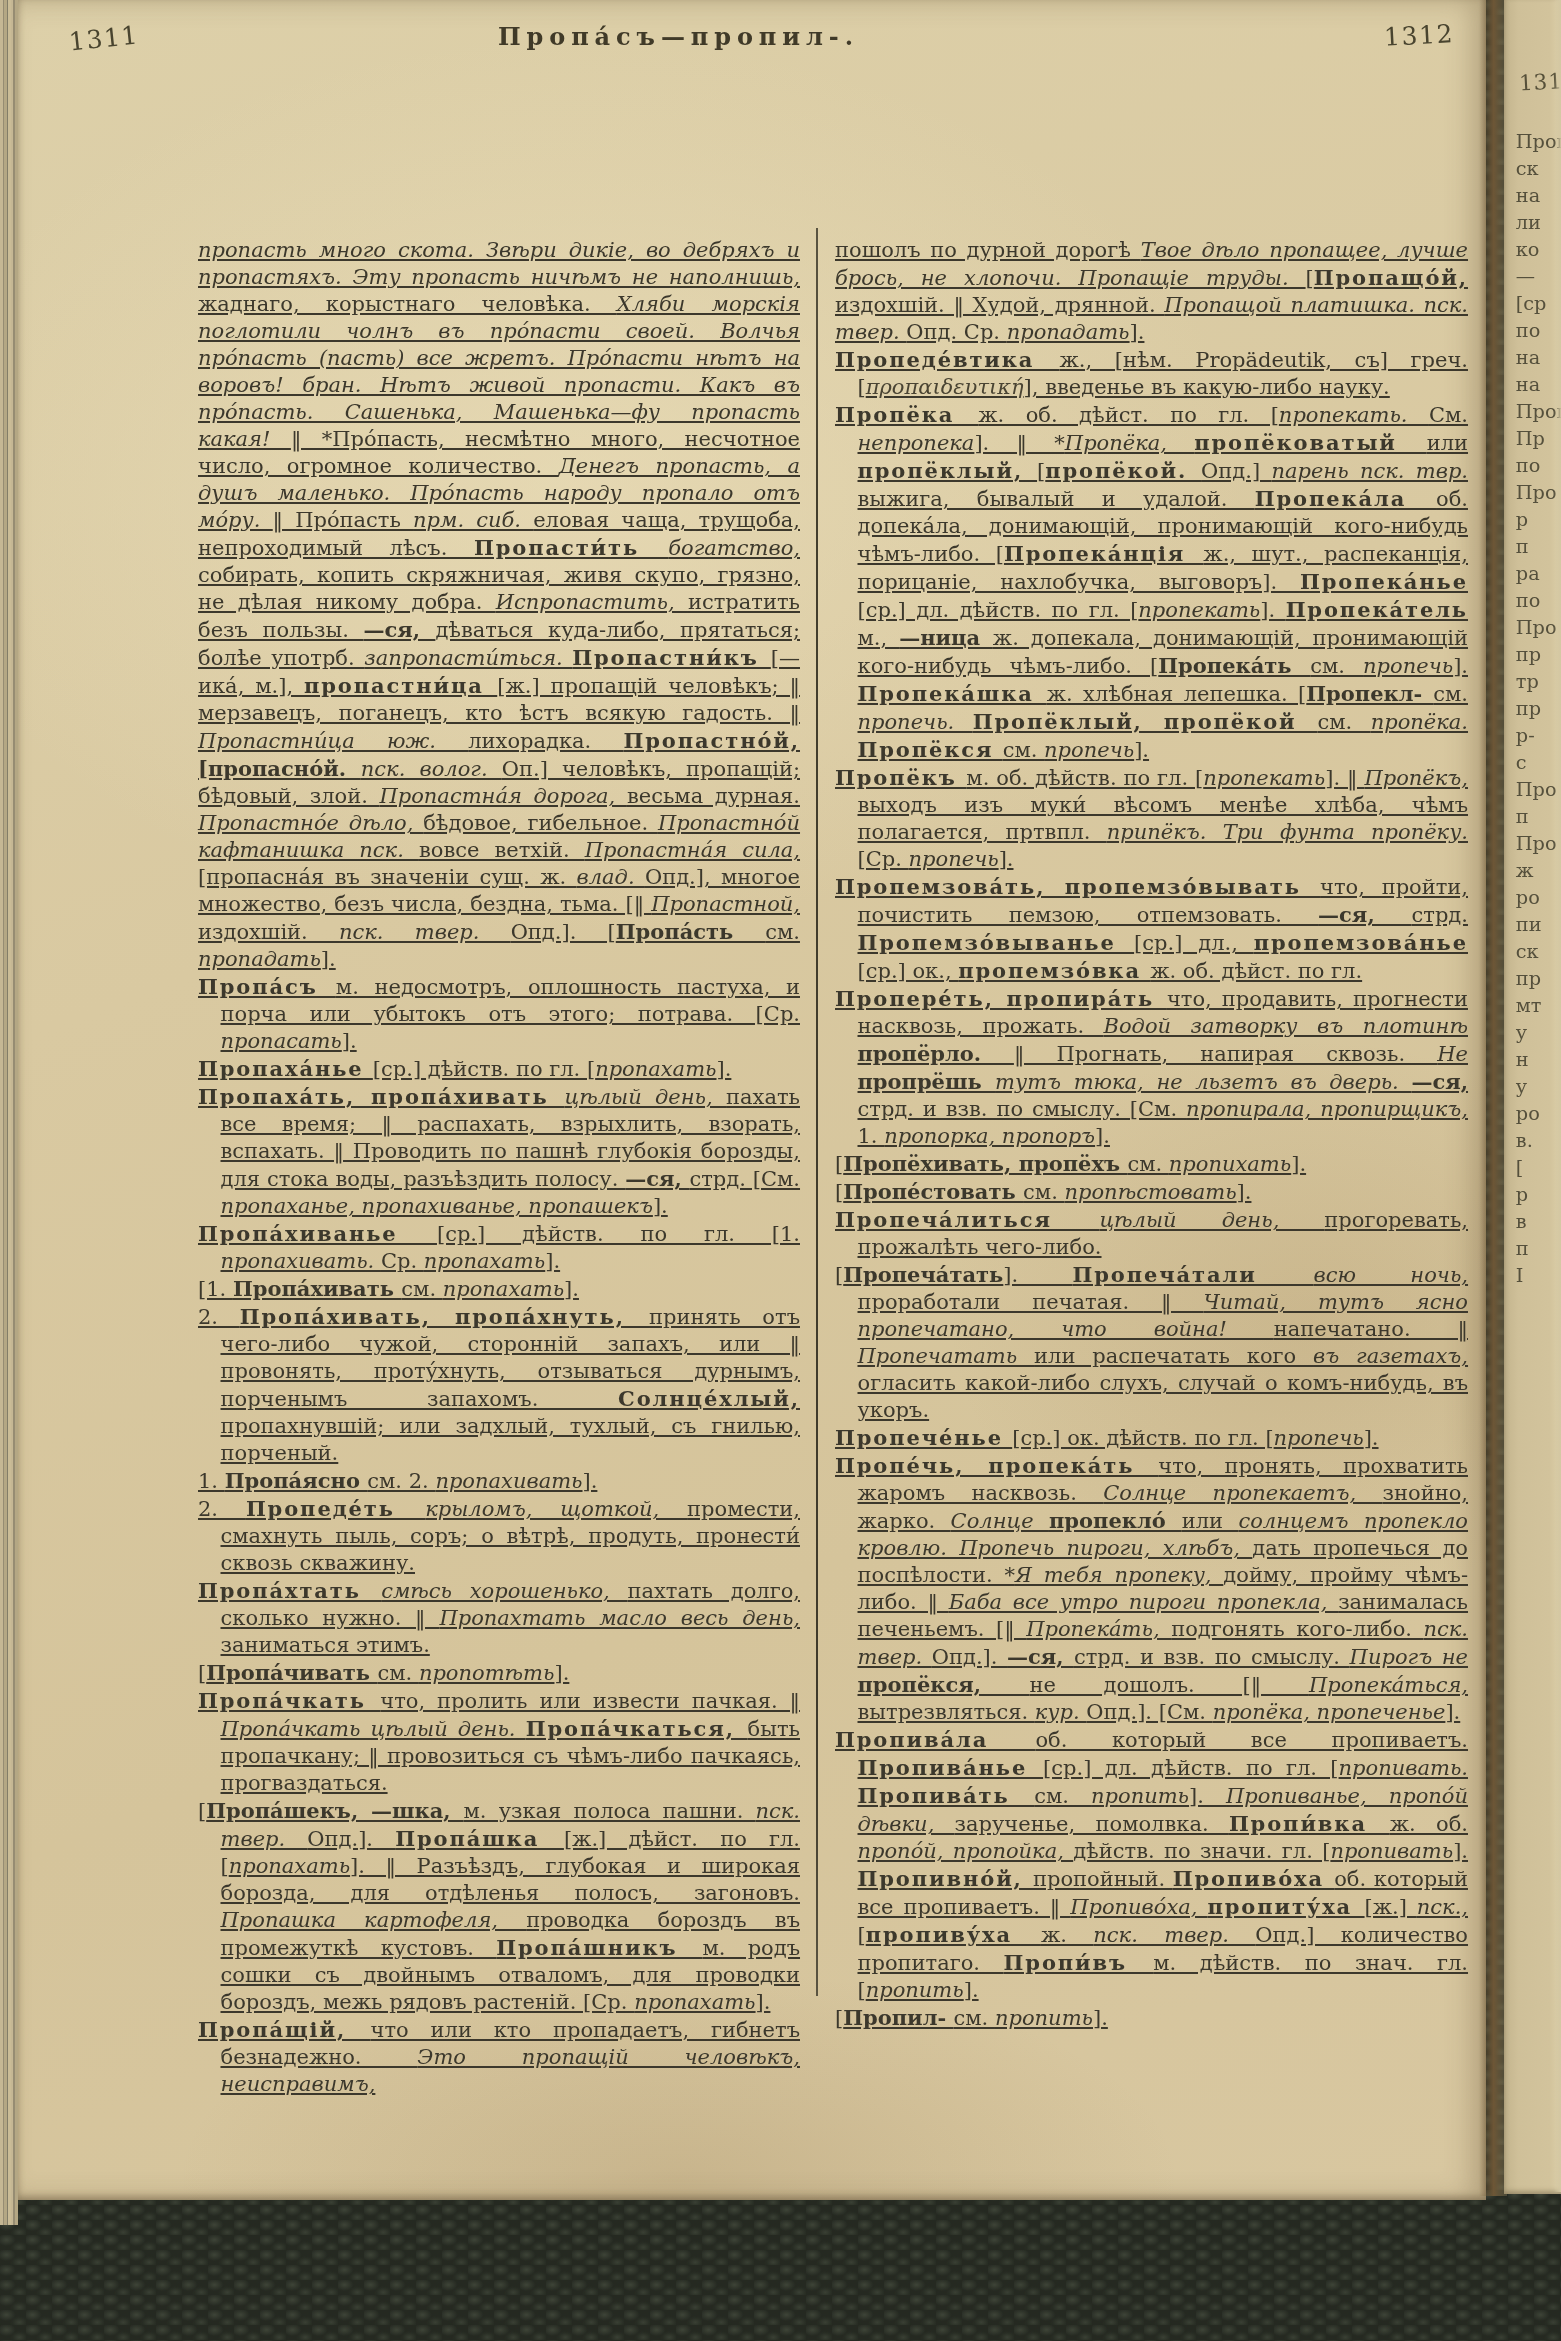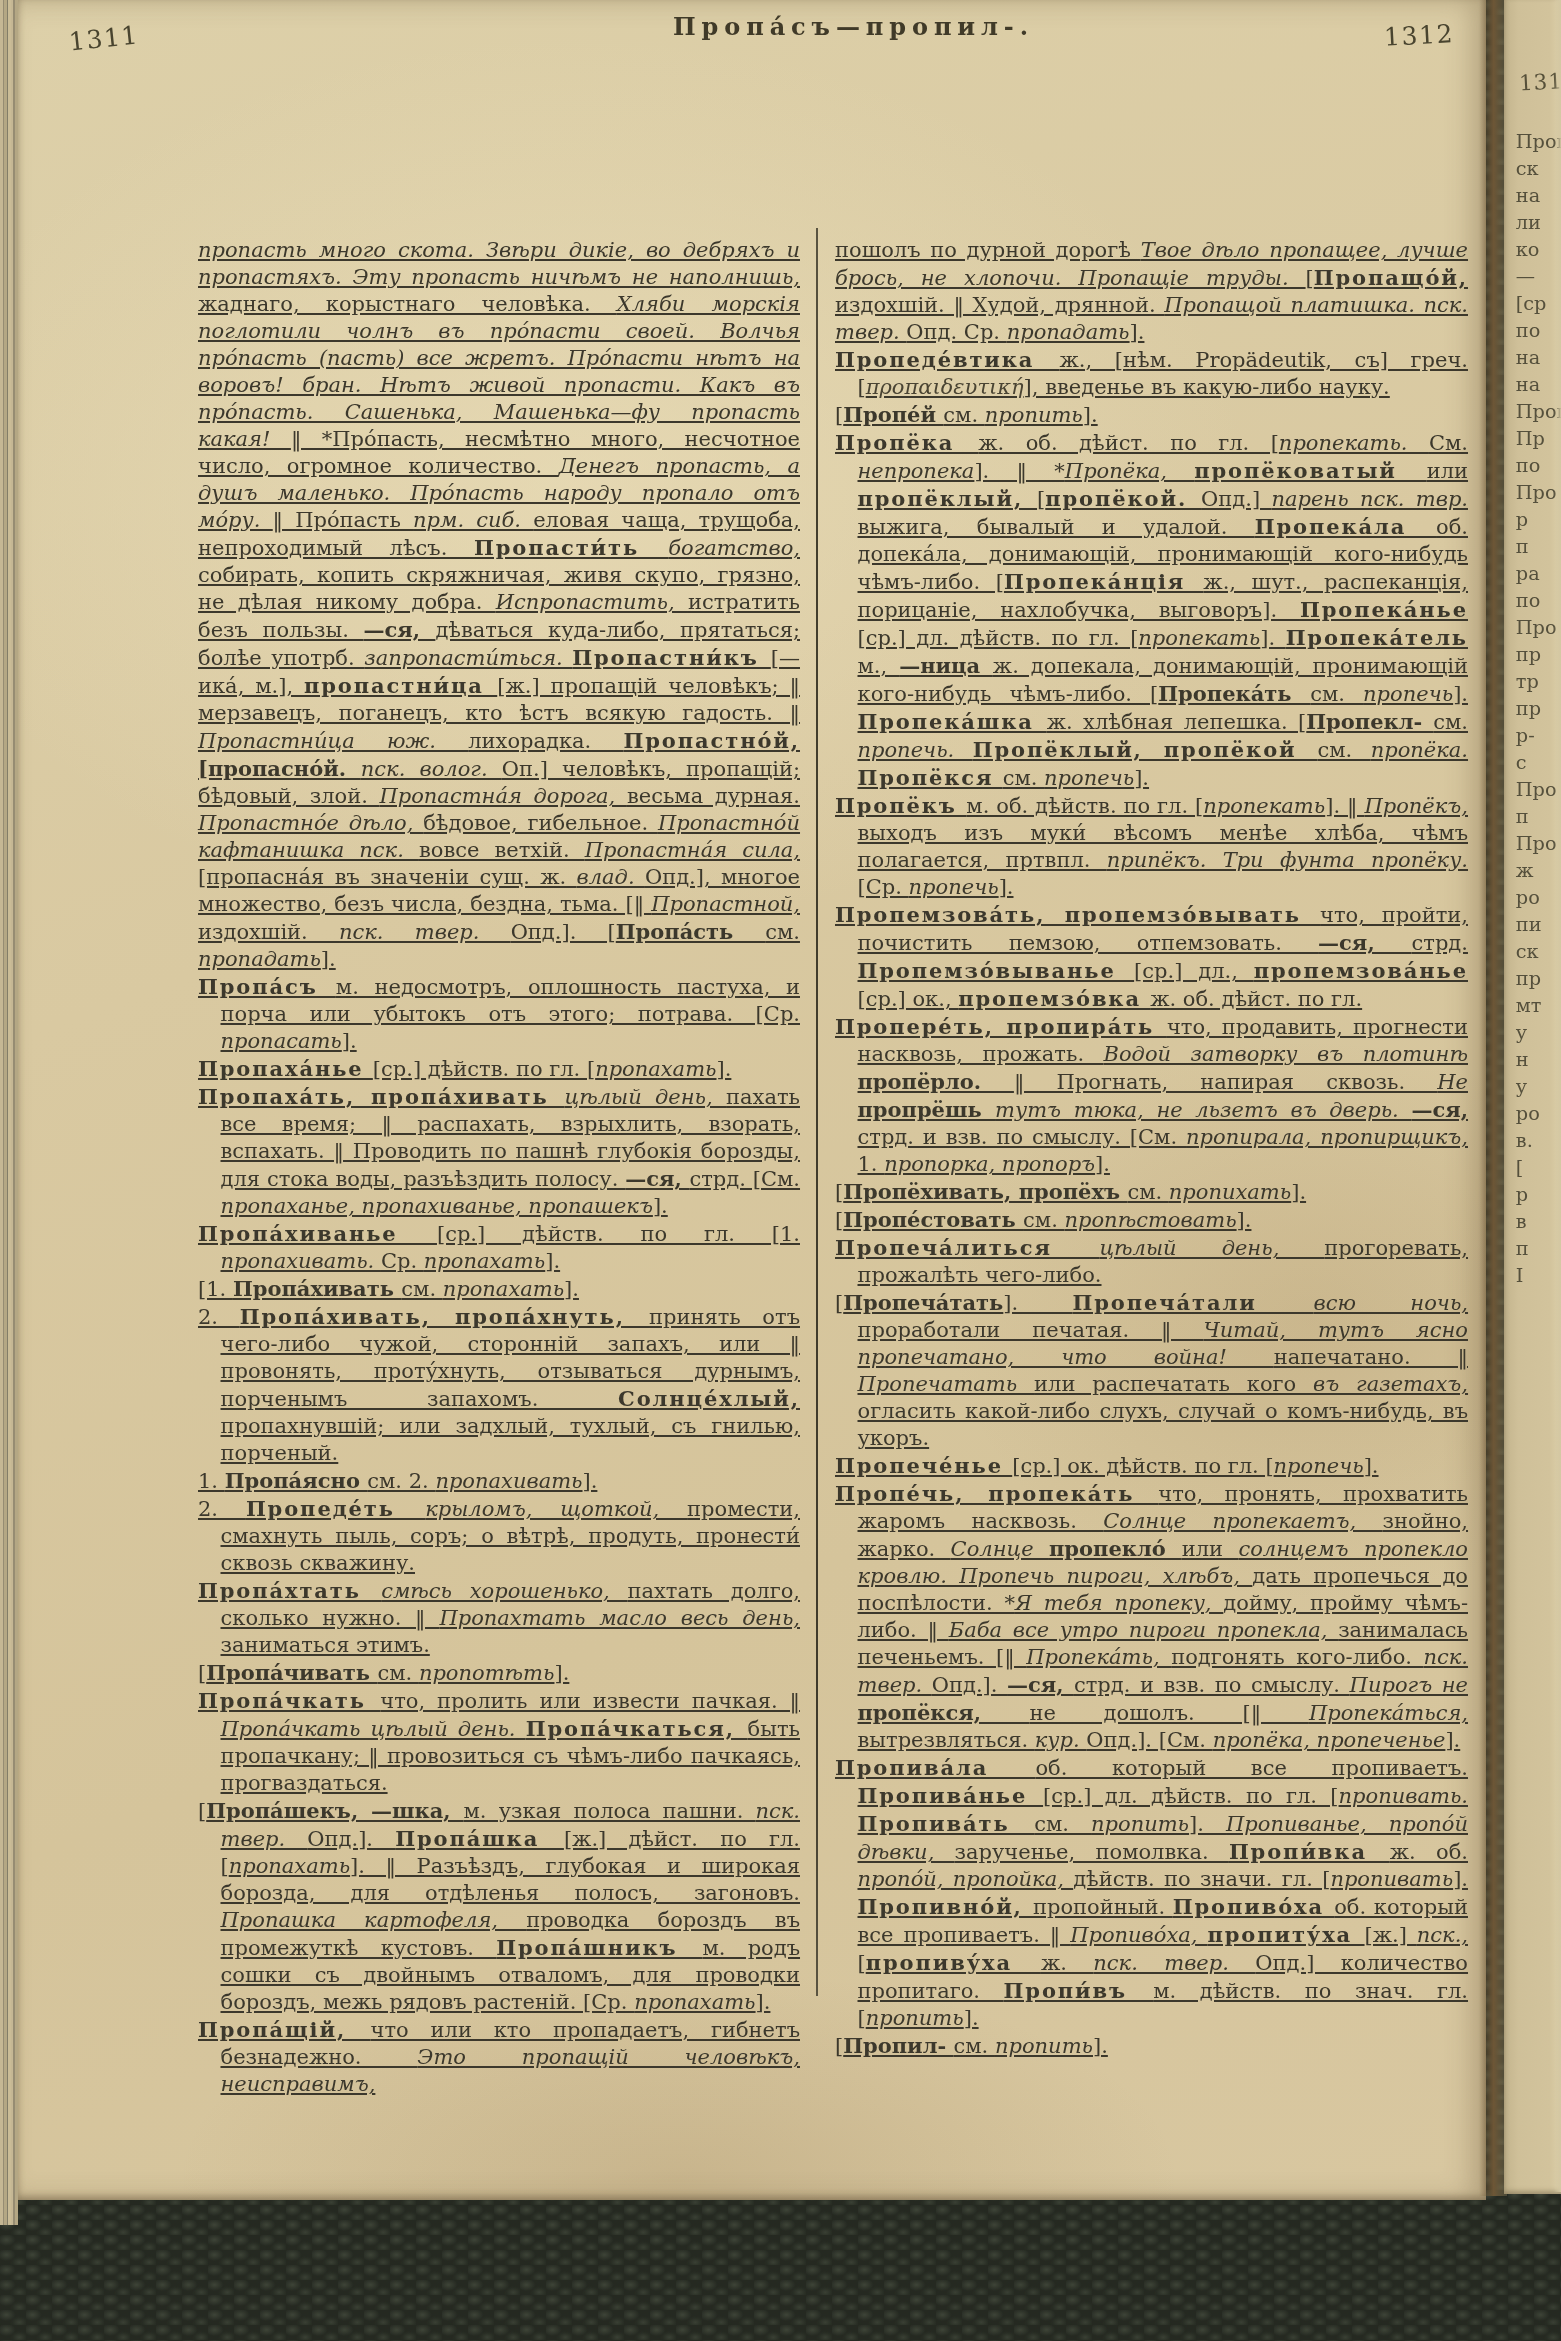--- a/index.html
+++ b/index.html
@@ -34,21 +34,21 @@
         box-shadow:inset 0 -2.7px 5.4px rgba(60,45,25,.35);}
   #next-num{position:absolute;left:15px;top:69px;font-size:21.4px;color:#565039;
         transform:rotate(-3deg);letter-spacing:1.1px;}
   #next-frags{position:absolute;left:11.8px;top:128px;width:48px;font-size:19.3px;
         line-height:27px;color:#55503c;white-space:pre;}
   
   #pagenum-left{position:absolute;left:51px;top:23.6px;font-size:25px;color:#49442f;
         transform:rotate(-6deg);letter-spacing:1.6px;}
   #pagenum-right{position:absolute;left:1366px;top:21.4px;font-size:25px;color:#49442f;
         transform:rotate(-3deg);letter-spacing:1.6px;}
-  #running-title{position:absolute;left:480px;top:12px;width:536px;text-align:right;
+  #running-title{position:absolute;left:480px;top:22px;width:536px;text-align:left;
         font-size:24px;font-weight:bold;letter-spacing:5.9px;color:#403a28;}
   
   .col{position:absolute;top:237px;font-size:21px;line-height:27px;color:#3c382c;
        text-align:justify;text-decoration:underline;}
   #col-left{left:180px;width:602px;}
   #col-right{left:817px;width:633px;}
   #divider{position:absolute;left:798px;top:228px;width:1.6px;height:1768px;
        background:linear-gradient(#5a5441,#433e2d 15%,#3f3a2b 85%,#5a5441);}
   .col p{margin:0;padding:0;}
   .col p.entry{text-indent:-22.5px;margin-left:22.5px;}
@@ -86,21 +86,20 @@
         <p class="entry"><span class="s-hw">Пропа́хтать </span><span class="s-i">смѣсь хорошенько, </span><span class="s-n">пахтать долго, сколько нужно. ‖ </span><span class="s-i">Пропахтать масло весь день, </span><span class="s-n">заниматься этимъ.</span></p>
         <p class="entry"><span class="s-n">[</span><span class="s-b">Пропа́чивать </span><span class="s-n">см. </span><span class="s-i">пропотѣть</span><span class="s-n">].</span></p>
         <p class="entry"><span class="s-hw">Пропа́чкать </span><span class="s-n">что, пролить или извести пачкая. ‖ </span><span class="s-i">Пропа́чкать цѣлый день. </span><span class="s-hw">Пропа́чкаться, </span><span class="s-n">быть пропачкану; ‖ провозиться съ чѣмъ-либо пачкаясь, прогваздаться.</span></p>
         <p class="entry"><span class="s-n">[</span><span class="s-b">Пропа́шекъ, —шка, </span><span class="s-n">м. узкая полоса пашни. </span><span class="s-i">пск. твер. </span><span class="s-n">Опд.]. </span><span class="s-hw">Пропа́шка </span><span class="s-n">[ж.] дѣйст. по гл. [</span><span class="s-i">пропахать</span><span class="s-n">]. ‖ Разъѣздъ, глубокая и широкая борозда, для отдѣленья полосъ, загоновъ. </span><span class="s-i">Пропашка картофеля, </span><span class="s-n">проводка бороздъ въ промежуткѣ кустовъ. </span><span class="s-hw">Пропа́шникъ </span><span class="s-n">м. родъ сошки съ двойнымъ отваломъ, для проводки бороздъ, межь рядовъ растеній. [Ср. </span><span class="s-i">пропахать</span><span class="s-n">].</span></p>
         <p class="entry"><span class="s-hw">Пропа́щій, </span><span class="s-n">что или кто пропадаетъ, гибнетъ безнадежно. </span><span class="s-i">Это пропащій человѣкъ, неисправимъ,</span></p>
       </div>
     <div id="divider"></div>
     <div class="col" id="col-right">
         <p class="cont"><span class="s-n">пошолъ по дурной дорогѣ </span><span class="s-i">Твое дѣло пропащее, лучше брось, не хлопочи. Пропащіе труды. </span><span class="s-n">[</span><span class="s-hw">Пропащо́й, </span><span class="s-n">издохшій. ‖ Худой, дрянной. </span><span class="s-i">Пропащой платишка. пск. твер. </span><span class="s-n">Опд. Ср. </span><span class="s-i">пропадать</span><span class="s-n">].</span></p>
         <p class="entry"><span class="s-hw">Пропеде́втика </span><span class="s-n">ж., [нѣм. Propädeutik, съ] греч. [</span><span class="s-g">προπαιδευτική</span><span class="s-n">], введенье въ какую-либо науку.</span></p>
-        <p class="entry"><span class="s-n">[</span><span class="s-b">Пропе́й </span><span class="s-n">см. </span><span class="s-i">пропить</span><span class="s-n">].</span></p>
         <p class="entry"><span class="s-hw">Пропёка </span><span class="s-n">ж. об. дѣйст. по гл. [</span><span class="s-i">пропекать. </span><span class="s-n">См. </span><span class="s-i">непропека</span><span class="s-n">]. ‖ *</span><span class="s-i">Пропёка, </span><span class="s-hw">пропёковатый </span><span class="s-n">или </span><span class="s-hw">пропёклый, </span><span class="s-n">[</span><span class="s-hw">пропёкой. </span><span class="s-n">Опд.] </span><span class="s-i">парень пск. твр. </span><span class="s-n">выжига, бывалый и удалой. </span><span class="s-hw">Пропека́ла </span><span class="s-n">об. допека́ла, донимающій, пронимающій кого-нибудь чѣмъ-либо. [</span><span class="s-hw">Пропека́нція </span><span class="s-n">ж., шут., распеканція, порицаніе, нахлобучка, выговоръ]. </span><span class="s-hw">Пропека́нье </span><span class="s-n">[ср.] дл. дѣйств. по гл. [</span><span class="s-i">пропекать</span><span class="s-n">]. </span><span class="s-hw">Пропека́тель </span><span class="s-n">м., </span><span class="s-b">—ница </span><span class="s-n">ж. допекала, донимающій, пронимающій кого-нибудь чѣмъ-либо. [</span><span class="s-b">Пропека́ть </span><span class="s-n">см. </span><span class="s-i">пропечь</span><span class="s-n">]. </span><span class="s-hw">Пропека́шка </span><span class="s-n">ж. хлѣбная лепешка. [</span><span class="s-b">Пропекл- </span><span class="s-n">см. </span><span class="s-i">пропечь. </span><span class="s-hw">Пропёклый, пропёкой </span><span class="s-n">см. </span><span class="s-i">пропёка. </span><span class="s-hw">Пропёкся </span><span class="s-n">см. </span><span class="s-i">пропечь</span><span class="s-n">].</span></p>
         <p class="entry"><span class="s-hw">Пропёкъ </span><span class="s-n">м. об. дѣйств. по гл. [</span><span class="s-i">пропекать</span><span class="s-n">]. ‖ </span><span class="s-i">Пропёкъ, </span><span class="s-n">выходъ изъ муки́ вѣсомъ менѣе хлѣба, чѣмъ полагается, пртвпл. </span><span class="s-i">припёкъ. Три фунта пропёку. </span><span class="s-n">[Ср. </span><span class="s-i">пропечь</span><span class="s-n">].</span></p>
         <p class="entry"><span class="s-hw">Пропемзова́ть, пропемзо́вывать </span><span class="s-n">что, пройти, почистить пемзою, отпемзовать. </span><span class="s-b">—ся, </span><span class="s-n">стрд. </span><span class="s-hw">Пропемзо́выванье </span><span class="s-n">[ср.] дл., </span><span class="s-hw">пропемзова́нье </span><span class="s-n">[ср.] ок., </span><span class="s-hw">пропемзо́вка </span><span class="s-n">ж. об. дѣйст. по гл.</span></p>
         <p class="entry"><span class="s-hw">Пропере́ть, пропира́ть </span><span class="s-n">что, продавить, прогнести насквозь, прожать. </span><span class="s-i">Водой затворку въ плотинѣ </span><span class="s-b">пропёрло. </span><span class="s-n">‖ Прогнать, напирая сквозь. </span><span class="s-i">Не </span><span class="s-b">пропрёшь </span><span class="s-i">тутъ тюка, не льзетъ въ дверь. </span><span class="s-b">—ся, </span><span class="s-n">стрд. и взв. по смыслу. [См. </span><span class="s-i">пропирала, пропирщикъ, </span><span class="s-n">1. </span><span class="s-i">пропорка, пропоръ</span><span class="s-n">].</span></p>
         <p class="entry"><span class="s-n">[</span><span class="s-b">Пропёхивать, пропёхъ </span><span class="s-n">см. </span><span class="s-i">пропихать</span><span class="s-n">].</span></p>
         <p class="entry"><span class="s-n">[</span><span class="s-b">Пропе́стовать </span><span class="s-n">см. </span><span class="s-i">пропѣстовать</span><span class="s-n">].</span></p>
         <p class="entry"><span class="s-hw">Пропеча́литься </span><span class="s-i">цѣлый день, </span><span class="s-n">прогоревать, прожалѣть чего-либо.</span></p>
         <p class="entry"><span class="s-n">[</span><span class="s-b">Пропеча́тать</span><span class="s-n">]. </span><span class="s-hw">Пропеча́тали </span><span class="s-i">всю ночь, </span><span class="s-n">проработали печатая. ‖ </span><span class="s-i">Читай, тутъ ясно пропечатано, что война! </span><span class="s-n">напечатано. ‖ </span><span class="s-i">Пропечатать </span><span class="s-n">или распечатать кого </span><span class="s-i">въ газетахъ, </span><span class="s-n">огласить какой-либо слухъ, случай о комъ-нибудь, въ укоръ.</span></p>
         <p class="entry"><span class="s-hw">Пропече́нье </span><span class="s-n">[ср.] ок. дѣйств. по гл. [</span><span class="s-i">пропечь</span><span class="s-n">].</span></p>
         <p class="entry"><span class="s-hw">Пропе́чь, пропека́ть </span><span class="s-n">что, пронять, прохватить жаромъ насквозь. </span><span class="s-i">Солнце пропекаетъ, </span><span class="s-n">знойно, жарко. </span><span class="s-i">Солнце </span><span class="s-b">пропекло́ </span><span class="s-n">или </span><span class="s-i">солнцемъ пропекло кровлю. Пропечь пироги, хлѣбъ, </span><span class="s-n">дать пропечься до поспѣлости. *</span><span class="s-i">Я тебя пропеку, </span><span class="s-n">дойму, пройму чѣмъ-либо. ‖ </span><span class="s-i">Баба все утро пироги пропекла, </span><span class="s-n">занималась печеньемъ. [‖ </span><span class="s-i">Пропека́ть, </span><span class="s-n">подгонять кого-либо. </span><span class="s-i">пск. твер. </span><span class="s-n">Опд.]. </span><span class="s-b">—ся, </span><span class="s-n">стрд. и взв. по смыслу. </span><span class="s-i">Пирогъ не </span><span class="s-b">пропёкся, </span><span class="s-n">не дошолъ. [‖ </span><span class="s-i">Пропека́ться, </span><span class="s-n">вытрезвляться. </span><span class="s-i">кур. </span><span class="s-n">Опд.]. [См. </span><span class="s-i">пропёка, пропеченье</span><span class="s-n">].</span></p>

